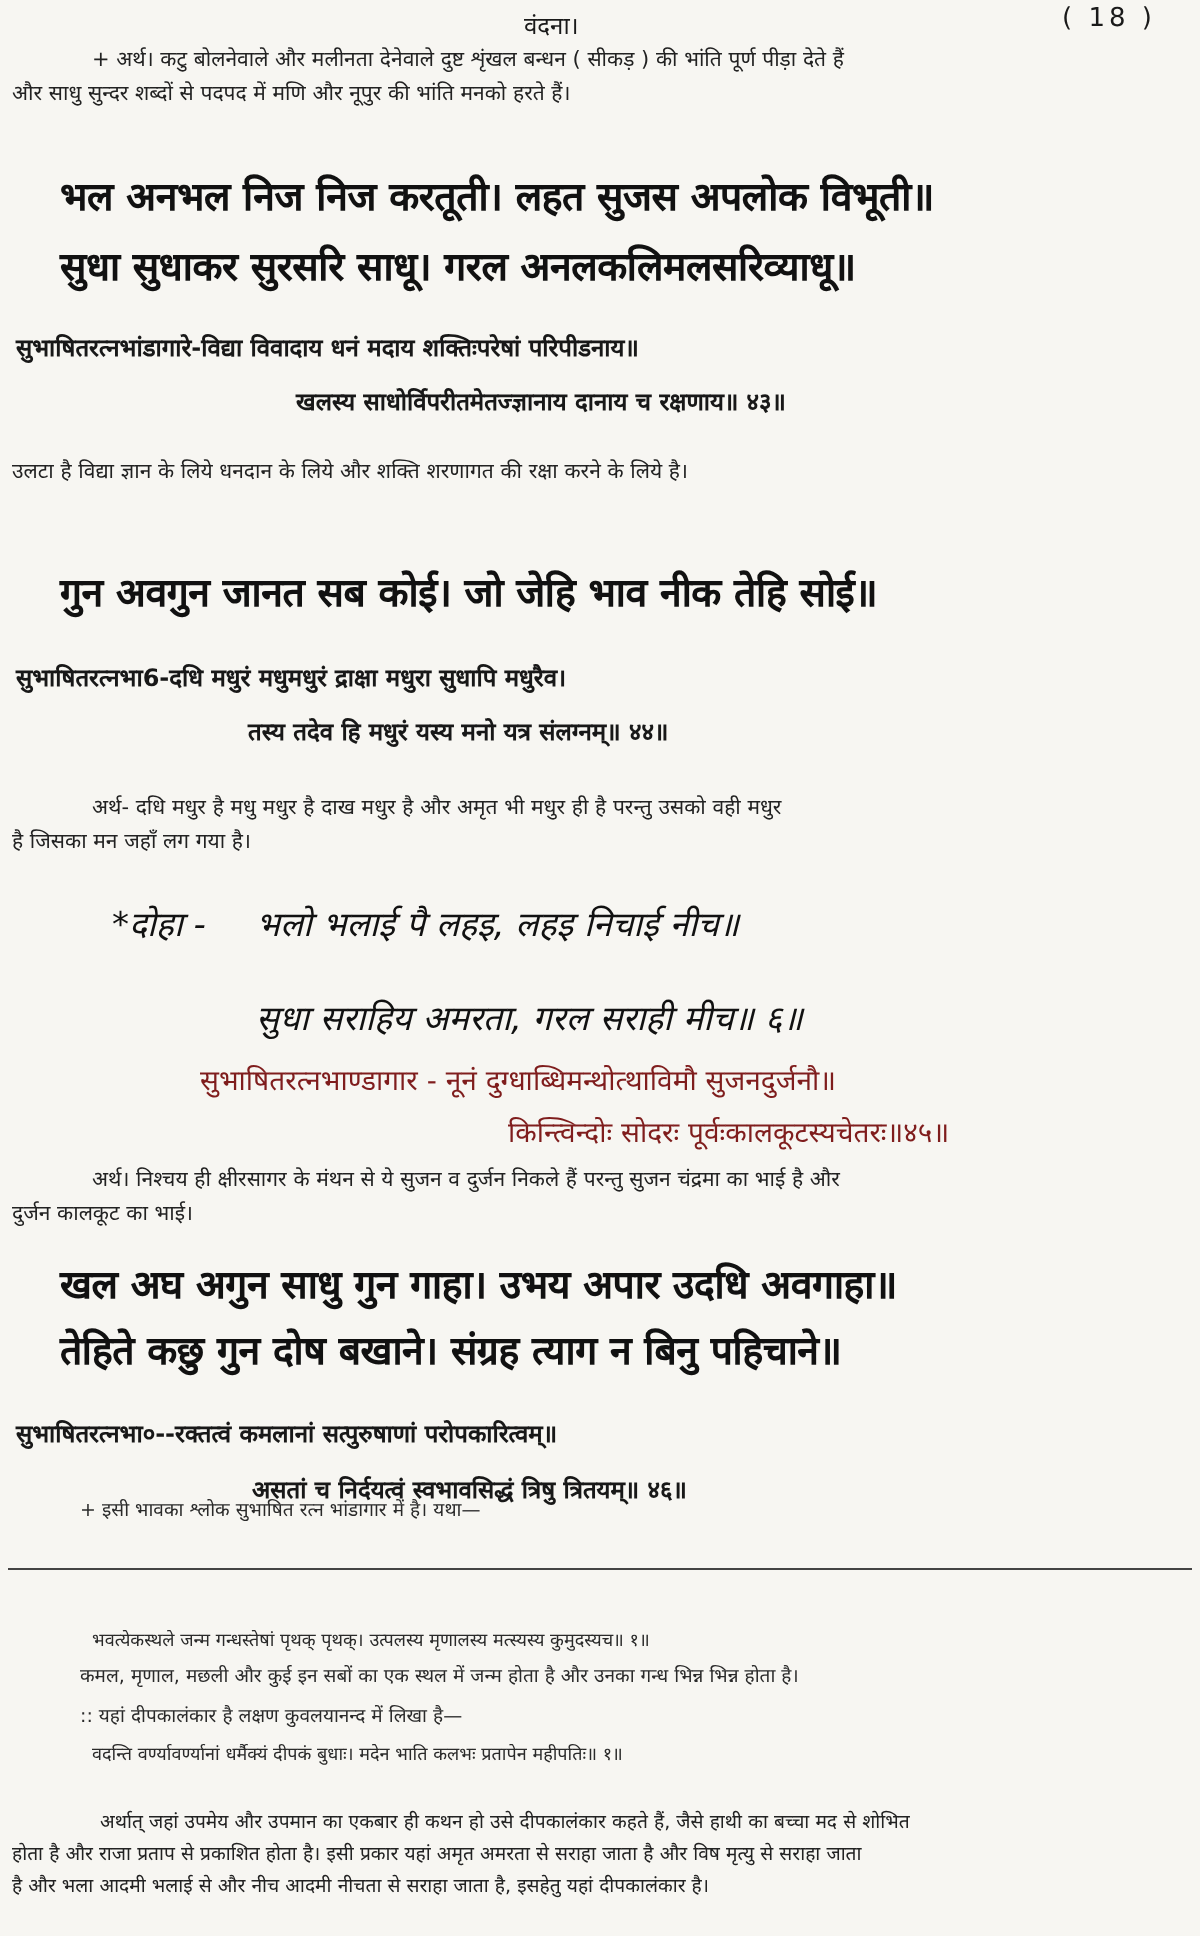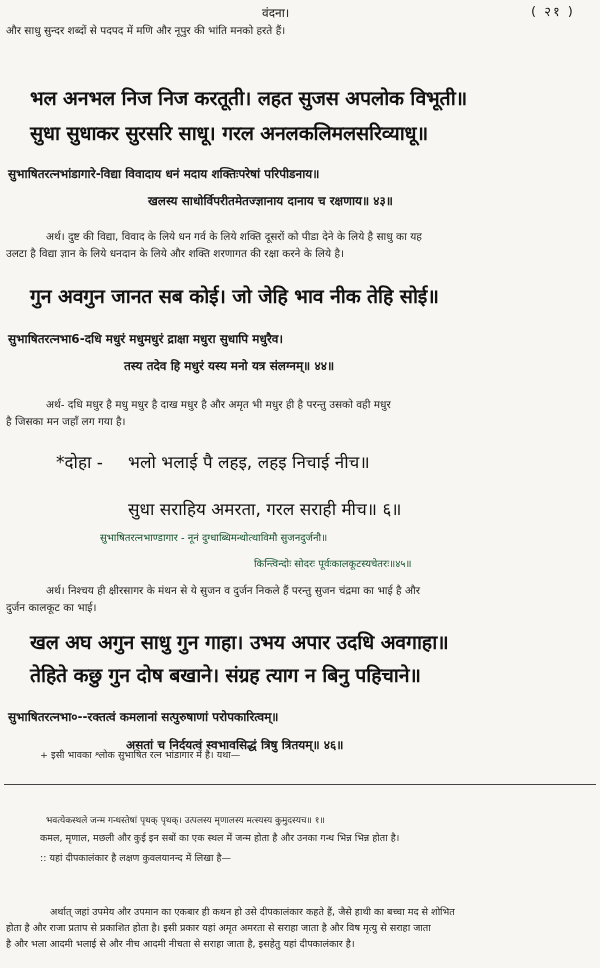--- a/index.html
+++ b/index.html
@@ -12,49 +12,49 @@
   }
   .page { position: absolute; inset: 0; }
   .abs { position: absolute; white-space: nowrap; }
   .header-title { left: 262px; top: 4px; font-size: 12px; }
   .page-num { left: 531px; top: 2px; font-size: 13px; letter-spacing: 2px; }
   .meaning { font-size: 10.5px; line-height: 17px; color: #222; }
   .meaning p { margin: 0; white-space: nowrap; }
   .meaning .indent { padding-left: 40px; }
   .chaupai { font-size: 19.5px; font-weight: bold; color: #111; letter-spacing: -0.2px; }
   .shloka { font-size: 12px; font-weight: bold; color: #181818; }
-  .doha { font-size: 17px; color: #111; }
-  .sub { font-size: 10px; color: #14532d; }
+  .doha { font-size: 17px; color: #111; font-style: italic; }
+  .sub { font-size: 14px; color: #7f1d1d; }
   .rule { position: absolute; left: 4px; right: 4px; top: 784px; height: 0;
           border-top: 1.3px solid #444; }
   .fn { font-size: 9.5px; color: #2a2a2a; }
   .fn-sub { font-size: 9px; color: #2a2a2a; }
   .bottom { font-size: 9.6px; line-height: 16px; color: #222; }
   .bottom p { margin: 0; white-space: nowrap; }
 </style>
 </head>
 <body>
 
 <div class="page">
 
   <div class="abs header-title">वंदना।</div>
-  <div class="abs page-num">( २१ )</div>
+  <div class="abs page-num">( 18 )</div>
 
   <div class="abs meaning" style="left:6px; top:22px;">
+    <p class="indent">+ अर्थ। कटु बोलनेवाले और मलीनता देनेवाले दुष्ट शृंखल बन्धन ( सीकड़ ) की भांति पूर्ण पीड़ा देते हैं</p>
     <p>और साधु सुन्दर शब्दों से पदपद में मणि और नूपुर की भांति मनको हरते हैं।</p>
   </div>
 
   <div class="abs chaupai" style="left:30px; top:84px;">भल अनभल निज निज करतूती। लहत सुजस अपलोक विभूती॥</div>
   <div class="abs chaupai" style="left:30px; top:119px;">सुधा सुधाकर सुरसरि साधू। गरल अनलकलिमलसरिव्याधू॥</div>
 
   <div class="abs shloka" style="left:8px; top:165px;">सुभाषितरत्नभांडागारे-विद्या विवादाय धनं मदाय शक्तिःपरेषां परिपीडनाय॥</div>
   <div class="abs shloka" style="left:148px; top:192px;">खलस्य साधोर्विपरीतमेतज्ज्ञानाय दानाय च रक्षणाय॥ ४३॥</div>
 
   <div class="abs meaning" style="left:6px; top:228px;">
-    <p class="indent">अर्थ। दुष्ट की विद्या, विवाद के लिये धन गर्व के लिये शक्ति दूसरों को पीडा देने के लिये है साधु का यह</p>
     <p>उलटा है विद्या ज्ञान के लिये धनदान के लिये और शक्ति शरणागत की रक्षा करने के लिये है।</p>
   </div>
 
   <div class="abs chaupai" style="left:30px; top:282px;">गुन अवगुन जानत सब कोई। जो जेहि भाव नीक तेहि सोई॥</div>
 
   <div class="abs shloka" style="left:8px; top:330px;">सुभाषितरत्नभा6-दधि मधुरं मधुमधुरं द्राक्षा मधुरा सुधापि मधुरैव।</div>
   <div class="abs shloka" style="left:124px; top:357px;">तस्य तदेव हि मधुरं यस्य मनो यत्र संलग्नम्॥ ४४॥</div>
 
   <div class="abs meaning" style="left:6px; top:396px;">
     <p class="indent">अर्थ- दधि मधुर है मधु मधुर है दाख मधुर है और अमृत भी मधुर ही है परन्तु उसको वही मधुर</p>
@@ -78,20 +78,21 @@
 
   <div class="abs shloka" style="left:8px; top:708px;">सुभाषितरत्नभा०--रक्तत्वं कमलानां सत्पुरुषाणां परोपकारित्वम्॥</div>
   <div class="abs shloka" style="left:126px; top:736px;">असतां च निर्दयत्वं स्वभावसिद्धं त्रिषु त्रितयम्॥ ४६॥</div>
 
   <div class="rule"></div>
 
   <div class="abs fn" style="left:40px; top:748px;">+ इसी भावका श्लोक सुभाषित रत्न भांडागार में है। यथा—</div>
   <div class="abs fn-sub" style="left:46px; top:813px;">भवत्येकस्थले जन्म गन्धस्तेषां पृथक् पृथक्। उत्पलस्य मृणालस्य मत्स्यस्य कुमुदस्यच॥ १॥</div>
   <div class="abs fn" style="left:40px; top:831px;">कमल, मृणाल, मछली और कुई इन सबों का एक स्थल में जन्म होता है और उनका गन्ध भिन्न भिन्न होता है।</div>
   <div class="abs fn" style="left:40px; top:851px;">:: यहां दीपकालंकार है लक्षण कुवलयानन्द में लिखा है—</div>
+  <div class="abs fn-sub" style="left:46px; top:870px;">वदन्ति वर्ण्यावर्ण्यानां धर्मैक्यं दीपकं बुधाः। मदेन भाति कलभः प्रतापेन महीपतिः॥ १॥</div>
 
   <div class="abs bottom" style="left:6px; top:904px;">
     <p style="padding-left:44px;">अर्थात् जहां उपमेय और उपमान का एकबार ही कथन हो उसे दीपकालंकार कहते हैं, जैसे हाथी का बच्चा मद से शोभित</p>
     <p>होता है और राजा प्रताप से प्रकाशित होता है। इसी प्रकार यहां अमृत अमरता से सराहा जाता है और विष मृत्यु से सराहा जाता</p>
     <p>है और भला आदमी भलाई से और नीच आदमी नीचता से सराहा जाता है, इसहेतु यहां दीपकालंकार है।</p>
   </div>
 
 </div>
 
 </body></html>

